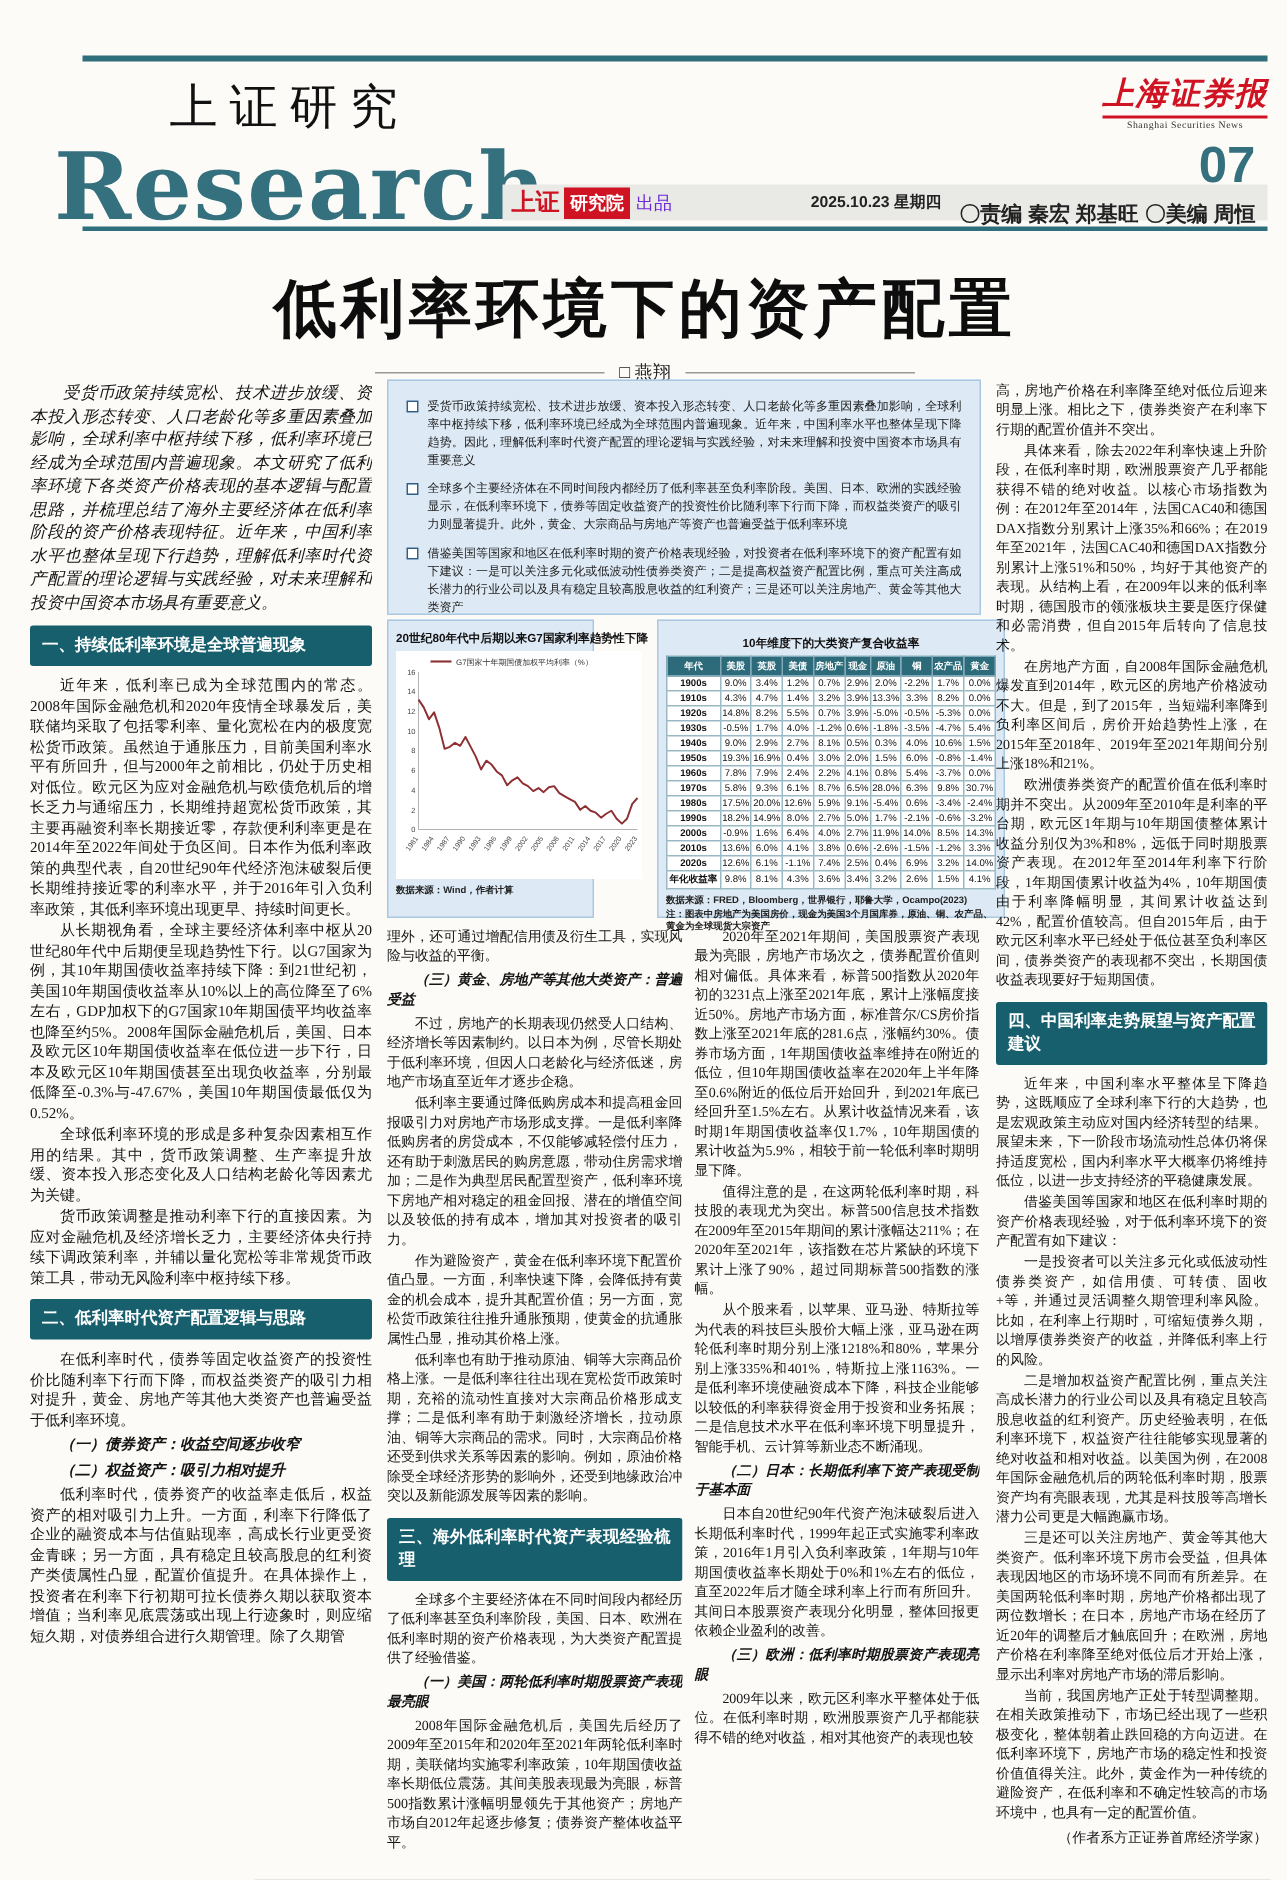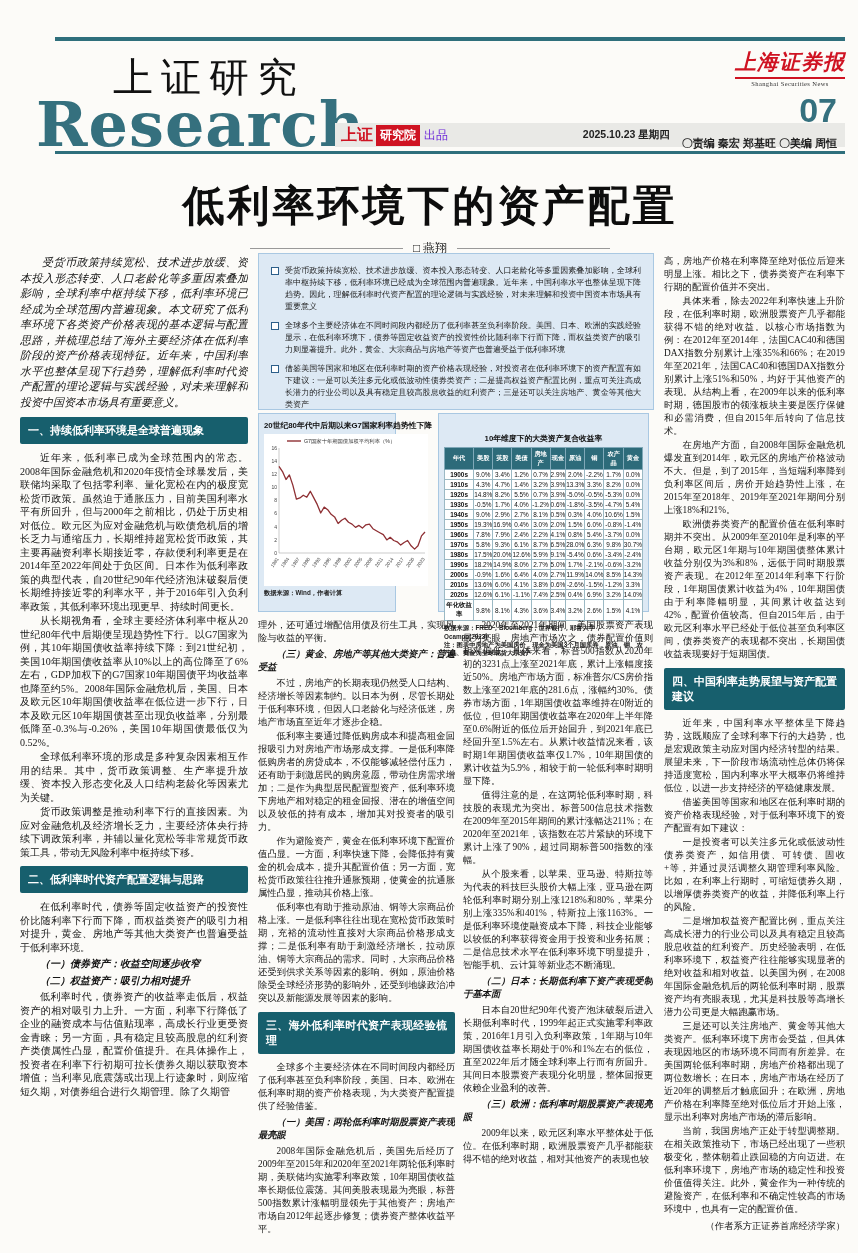--- a/index.html
+++ b/index.html
@@ -1,31 +1,31 @@
 <!DOCTYPE html>
 <html><head>
 <meta charset="utf-8">
 <style>
   html,body{margin:0;padding:0;background:#d8d8d4;}
   .page{position:relative;width:858px;height:1253px;margin:0 auto;background:#fcfbf8;overflow:hidden;
         font-family:"Liberation Serif","DejaVu Serif",serif;color:#151515;}
   .rule{position:absolute;background:#2f6f7c;}
   .rule-top{left:55px;top:37px;width:790px;height:4px;}
   .rule-mid{left:55px;top:151px;width:790px;height:3px;}
-  .sec-cn{position:absolute;left:113px;top:50px;font-size:40px;letter-spacing:8px;color:#111;
+  .sec-cn{position:absolute;left:113px;top:50px;font-size:32px;letter-spacing:8px;color:#111;
           font-family:"Liberation Serif","DejaVu Serif",serif;}
   .sec-en{position:absolute;left:36px;top:88px;font-size:62px;font-weight:bold;color:#35707e;
           font-family:"DejaVu Serif","Liberation Serif",serif;letter-spacing:1px;}
   .graybar{position:absolute;left:335px;top:123px;width:510px;height:24px;background:#e9e9e6;
            display:flex;align-items:center;font-family:"Liberation Sans","DejaVu Sans",sans-serif;}
   .prod-pre{color:#cf1322;font-weight:bold;font-size:16px;margin-left:6px;font-family:"Liberation Serif",serif;}
   .prod-box{background:#cf1322;color:#fff;font-weight:bold;font-size:12px;padding:2px 4px;margin-left:3px;}
   .prod-suf{color:#6d28d9;font-size:12px;margin-left:4px;}
   .m-date{margin-left:auto;font-size:10.5px;font-weight:bold;color:#222;}
-  .m-credits{font-size:11px;color:#222;margin:16px 8px 0 12px;font-weight:bold;}
+  .m-credits{font-size:14px;color:#222;margin:16px 8px 0 12px;font-weight:bold;}
   .paper{position:absolute;left:735px;top:48px;width:110px;text-align:center;}
   .paper-name{color:#cf1322;font-size:21px;font-weight:bold;font-style:italic;letter-spacing:1px;
               border-bottom:2px solid #cf1322;padding-bottom:1px;font-family:"Liberation Serif",serif;}
   .paper-en{font-size:6.5px;color:#333;margin-top:1px;letter-spacing:.4px;}
   .page-no{color:#35707e;font-size:34px;font-weight:bold;margin-top:4px;text-align:right;padding-right:8px;
            font-family:"Liberation Sans",sans-serif;}
   .headline{position:absolute;left:110px;top:178px;width:640px;text-align:center;font-size:42px;
             font-weight:900;letter-spacing:3px;color:#0d0d0d;}
   .author{position:absolute;left:250px;top:240px;width:360px;display:flex;align-items:center;gap:10px;
           font-size:12px;color:#222;justify-content:center;}
@@ -43,21 +43,21 @@
             font-weight:bold;font-size:11px;line-height:15px;padding:6px 8px;margin:7px 0;border-radius:2px;}
   .sub-head{font-weight:bold;font-style:italic;margin:3px 0;text-indent:2em;}
   .sig{text-align:right;margin-top:4px;}
   
   .panel{position:absolute;background:#dde9f4;border:1px solid #a9c8e2;box-sizing:border-box;}
   .bullets{left:258px;top:253px;width:396px;height:157px;padding:11px 12px;}
   .bullet-item{display:flex;gap:6px;margin-bottom:7px;font-family:"Liberation Sans","DejaVu Sans",sans-serif;
                font-size:8px;line-height:12px;color:#1c1c1c;text-align:justify;}
   .bullet-sq{flex:0 0 auto;width:6px;height:6px;border:1.5px solid #2c5f8a;margin-top:2px;background:#fff;}
   .chartp{left:258px;top:413px;width:138px;height:199px;padding:6px 5px 4px 5px;}
-  .tablep{left:438px;top:413px;width:211px;height:199px;padding:19px 5px 3px 5px;}
+  .tablep{left:438px;top:413px;width:232px;height:199px;padding:9px 5px 3px 5px;}
   .ptitle{font-family:"Liberation Sans","DejaVu Sans",sans-serif;font-weight:bold;font-size:7.8px;
           text-align:center;color:#111;margin-bottom:3px;white-space:nowrap;}
   .chartbox{width:164px;height:152px;background:#fff;}
   .psource{font-size:6.3px;color:#222;margin-top:3px;font-family:"Liberation Sans",sans-serif;font-weight:bold;}
   .pnote{font-size:6.3px;color:#222;margin-top:1px;line-height:8px;font-family:"Liberation Sans",sans-serif;font-weight:bold;}
   table.assets{border-collapse:collapse;width:100%;background:#fff;font-family:"Liberation Sans","DejaVu Sans",sans-serif;}
   table.assets th{background:#2d6b7a;color:#fff;font-size:6.2px;font-weight:bold;padding:1.5px 0;border:0.5px solid #7fa8b8;}
   table.assets td{font-size:6.4px;text-align:center;padding:1px 0;border:0.5px solid #9bb9c4;color:#111;}
   table.assets td.c0{font-weight:bold;}
 </style>
@@ -88,21 +88,21 @@
   <div class="author">
     <span class="aline"></span>
     <span>□ 燕翔</span>
     <span class="aline"></span>
   </div>
 
   <section class="col col1">
       <div class="lead">受货币政策持续宽松、技术进步放缓、资本投入形态转变、人口老龄化等多重因素叠加影响，全球利率中枢持续下移，低利率环境已经成为全球范围内普遍现象。本文研究了低利率环境下各类资产价格表现的基本逻辑与配置思路，并梳理总结了海外主要经济体在低利率阶段的资产价格表现特征。近年来，中国利率水平也整体呈现下行趋势，理解低利率时代资产配置的理论逻辑与实践经验，对未来理解和投资中国资本市场具有重要意义。</div>
       <div class="sec-head">一、持续低利率环境是全球普遍现象</div>
       <div class="para">近年来，低利率已成为全球范围内的常态。2008年国际金融危机和2020年疫情全球暴发后，美联储均采取了包括零利率、量化宽松在内的极度宽松货币政策。虽然迫于通胀压力，目前美国利率水平有所回升，但与2000年之前相比，仍处于历史相对低位。欧元区为应对金融危机与欧债危机后的增长乏力与通缩压力，长期维持超宽松货币政策，其主要再融资利率长期接近零，存款便利利率更是在2014年至2022年间处于负区间。日本作为低利率政策的典型代表，自20世纪90年代经济泡沫破裂后便长期维持接近零的利率水平，并于2016年引入负利率政策，其低利率环境出现更早、持续时间更长。</div>
-      <div class="para">从长期视角看，全球主要经济体利率中枢从20世纪80年代中后期便呈现趋势性下行。以G7国家为例，其10年期国债收益率持续下降：到21世纪初，美国10年期国债收益率从10%以上的高位降至了6%左右，GDP加权下的G7国家10年期国债平均收益率也降至约5%。2008年国际金融危机后，美国、日本及欧元区10年期国债收益率在低位进一步下行，日本及欧元区10年期国债甚至出现负收益率，分别最低降至-0.3%与-0.26%，美国10年期国债最低仅为0.52%。</div>
+      <div class="para">从长期视角看，全球主要经济体利率中枢从20世纪80年代中后期便呈现趋势性下行。以G7国家为例，其10年期国债收益率持续下降：到21世纪初，美国10年期国债收益率从10%以上的高位降至了6%左右，GDP加权下的G7国家10年期国债平均收益率也降至约5%。2008年国际金融危机后，美国、日本及欧元区10年期国债收益率在低位进一步下行，日本及欧元区10年期国债甚至出现负收益率，分别最低降至-0.3%与-47.67%，美国10年期国债最低仅为0.52%。</div>
       <div class="para">全球低利率环境的形成是多种复杂因素相互作用的结果。其中，货币政策调整、生产率提升放缓、资本投入形态变化及人口结构老龄化等因素尤为关键。</div>
       <div class="para">货币政策调整是推动利率下行的直接因素。为应对金融危机及经济增长乏力，主要经济体央行持续下调政策利率，并辅以量化宽松等非常规货币政策工具，带动无风险利率中枢持续下移。</div>
       <div class="sec-head">二、低利率时代资产配置逻辑与思路</div>
       <div class="para">在低利率时代，债券等固定收益资产的投资性价比随利率下行而下降，而权益类资产的吸引力相对提升，黄金、房地产等其他大类资产也普遍受益于低利率环境。</div>
       <div class="sub-head">（一）债券资产：收益空间逐步收窄</div>
       <div class="sub-head">（二）权益资产：吸引力相对提升</div>
       <div class="para">低利率时代，债券资产的收益率走低后，权益资产的相对吸引力上升。一方面，利率下行降低了企业的融资成本与估值贴现率，高成长行业更受资金青睐；另一方面，具有稳定且较高股息的红利资产类债属性凸显，配置价值提升。在具体操作上，投资者在利率下行初期可拉长债券久期以获取资本增值；当利率见底震荡或出现上行迹象时，则应缩短久期，对债券组合进行久期管理。除了久期管</div>
     </section>
 
   <div class="panel bullets">

